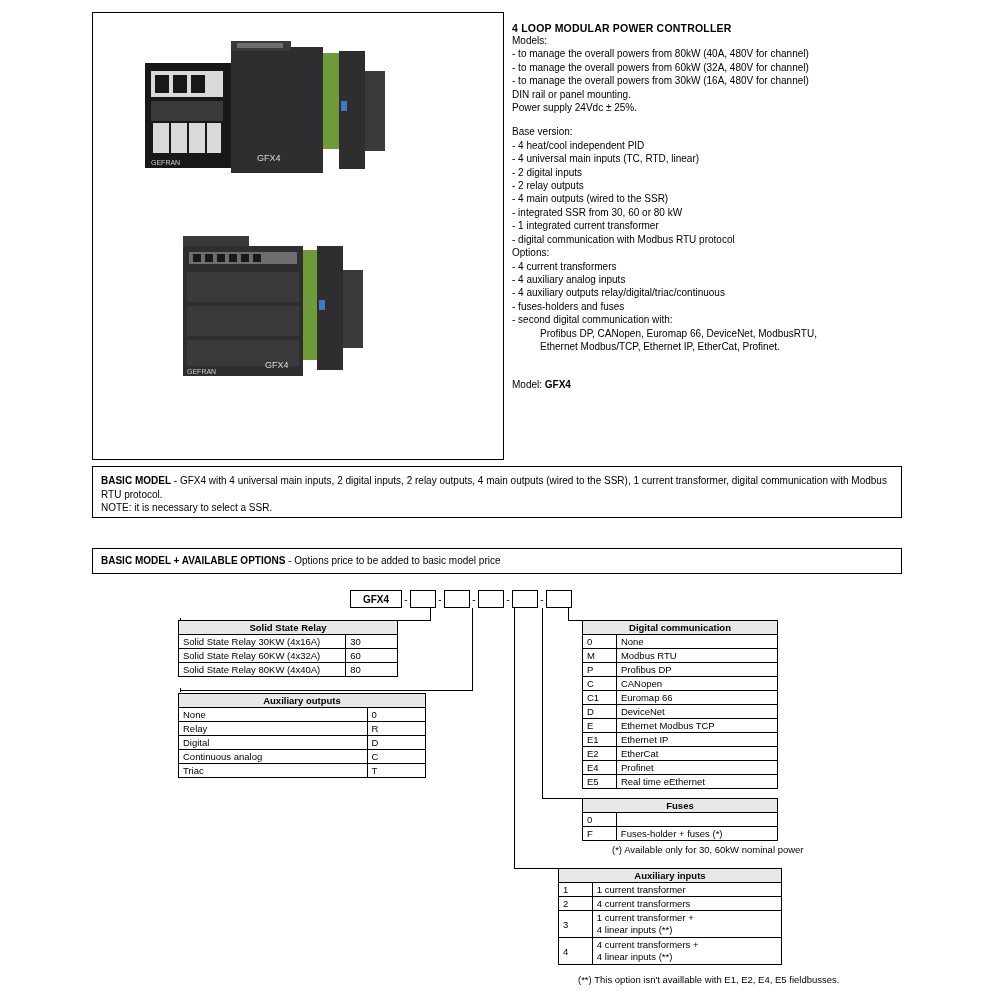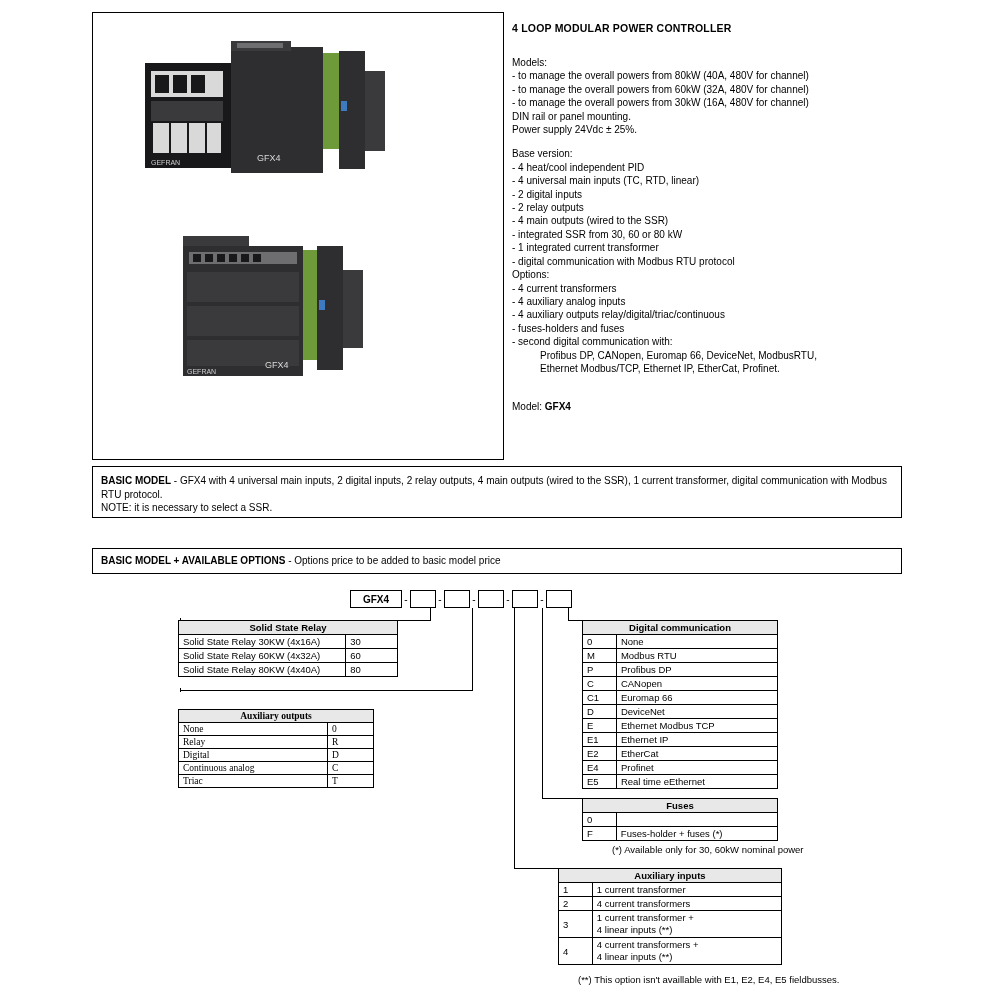--- a/index.html
+++ b/index.html
@@ -18,21 +18,21 @@
   .img-box{
     position:absolute;left:92px;top:12px;width:412px;height:448px;
     border:1px solid #000;box-sizing:border-box;background:#fff;
   }
   .device{position:absolute;}
   
   .d1{left:52px;top:28px;width:240px;height:140px;}
   .d2{left:60px;top:215px;width:230px;height:150px;}
 
   .specs{position:absolute;left:512px;top:22px;width:420px;}
-  .specs .title{font-weight:bold;font-size:10.5px;letter-spacing:.2px;margin-bottom:22px;}
+  .specs .title{font-weight:bold;font-size:10.5px;letter-spacing:.2px;}
   .specs p{margin:0;line-height:13.4px;font-size:10px;}
   .specs .gap{height:11px;}
   .model-line{margin-top:26px;font-size:10px;}
   .model-line b{font-weight:bold;}
 
   
   .basic-box{
     position:absolute;left:92px;top:466px;width:810px;height:52px;
     border:1px solid #000;box-sizing:border-box;padding:7px 8px;
     line-height:13.5px;font-size:10px;
@@ -218,21 +218,21 @@
       <td>Solid State Relay 60KW (4x32A)</td>
       <td class="c">60</td>
     </tr>
     <tr>
       <td>Solid State Relay 80KW (4x40A)</td>
       <td class="c">80</td>
     </tr>
   </tbody>
     </table>
 
-  <table class="t" style="left:178px;top:709px;width:196px;font-family:Liberation Serif, serif;">
+  <table class="t" style="left:178px;top:693px;width:248px;">
     <tbody>
         <tr>
           <th colspan="2">Auxiliary outputs</th>
         </tr>
     <tr>
       <td style="width:168px;">None</td>
       <td class="c" style="width:52px;">0</td>
     </tr>
     <tr>
       <td>Relay</td>

